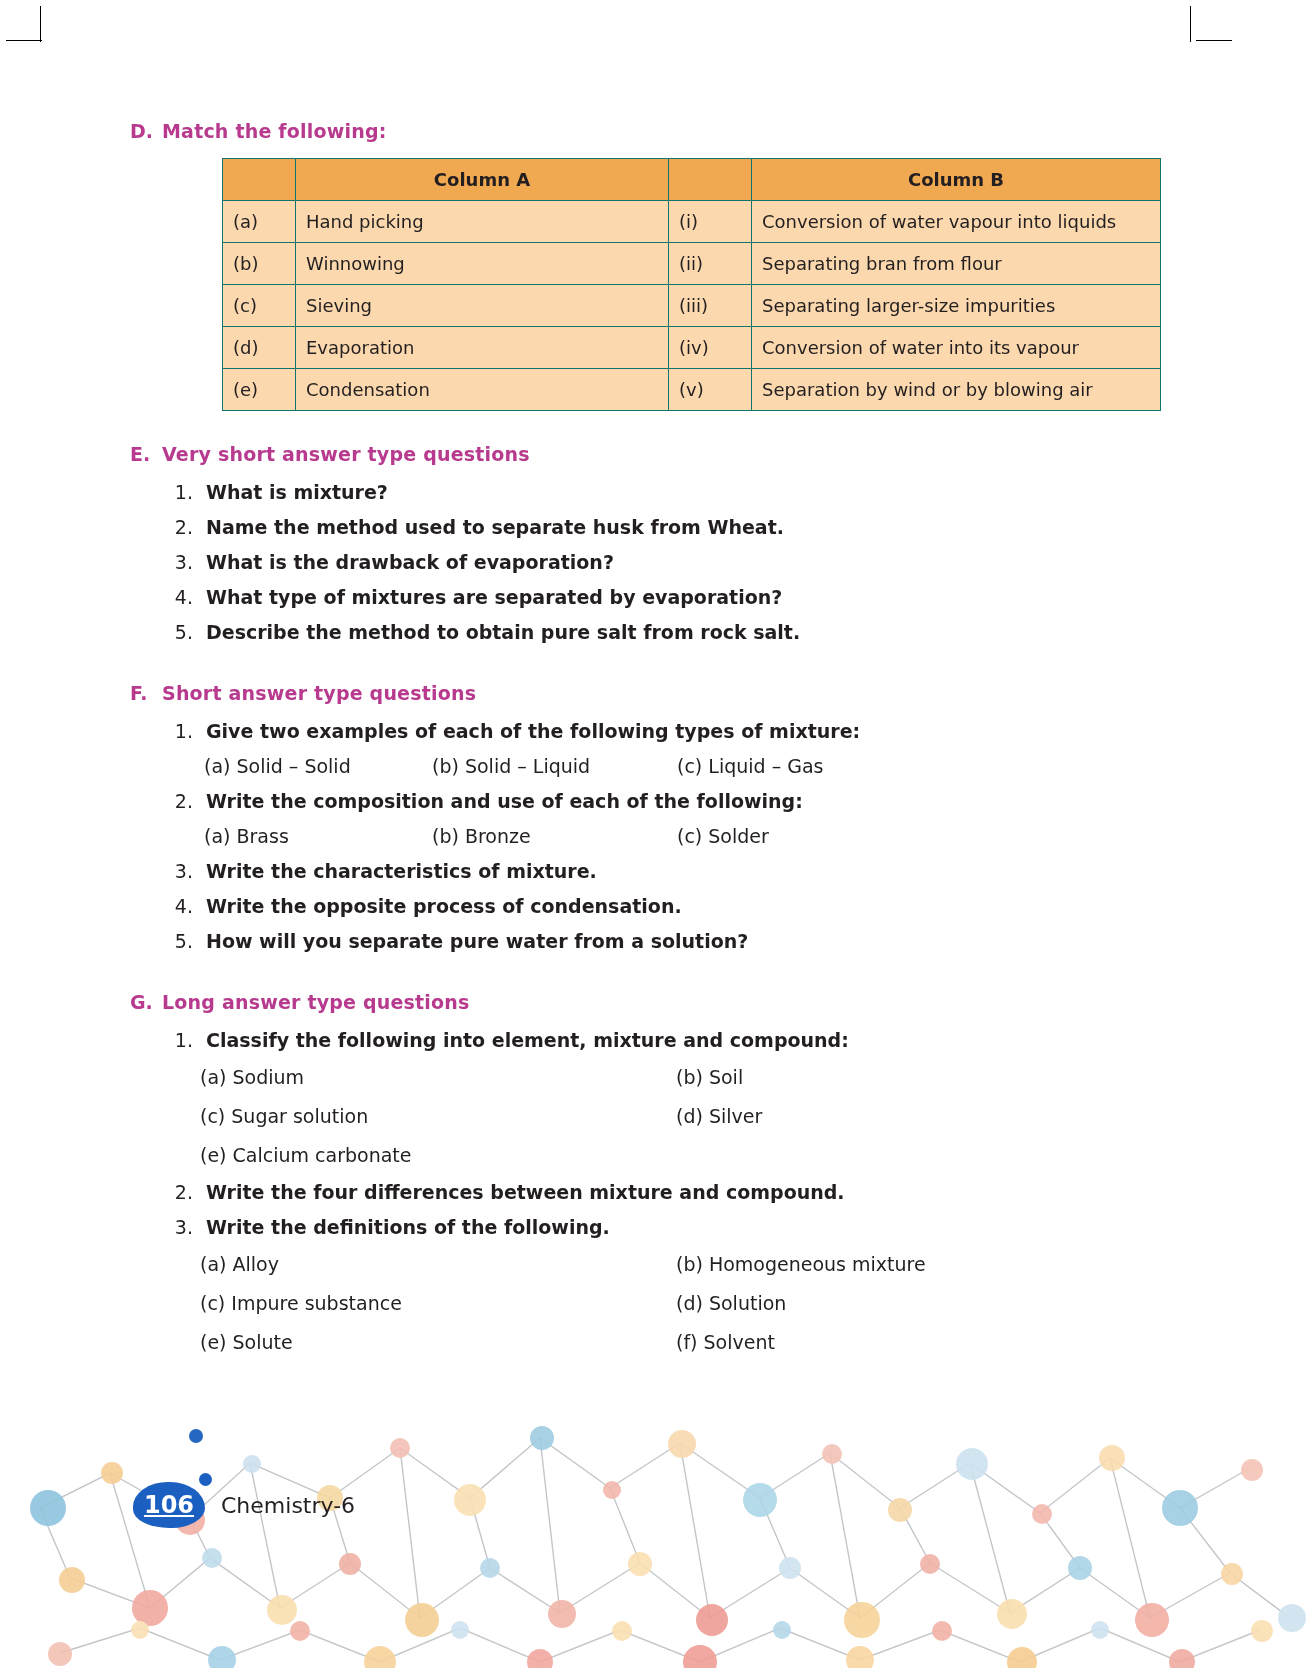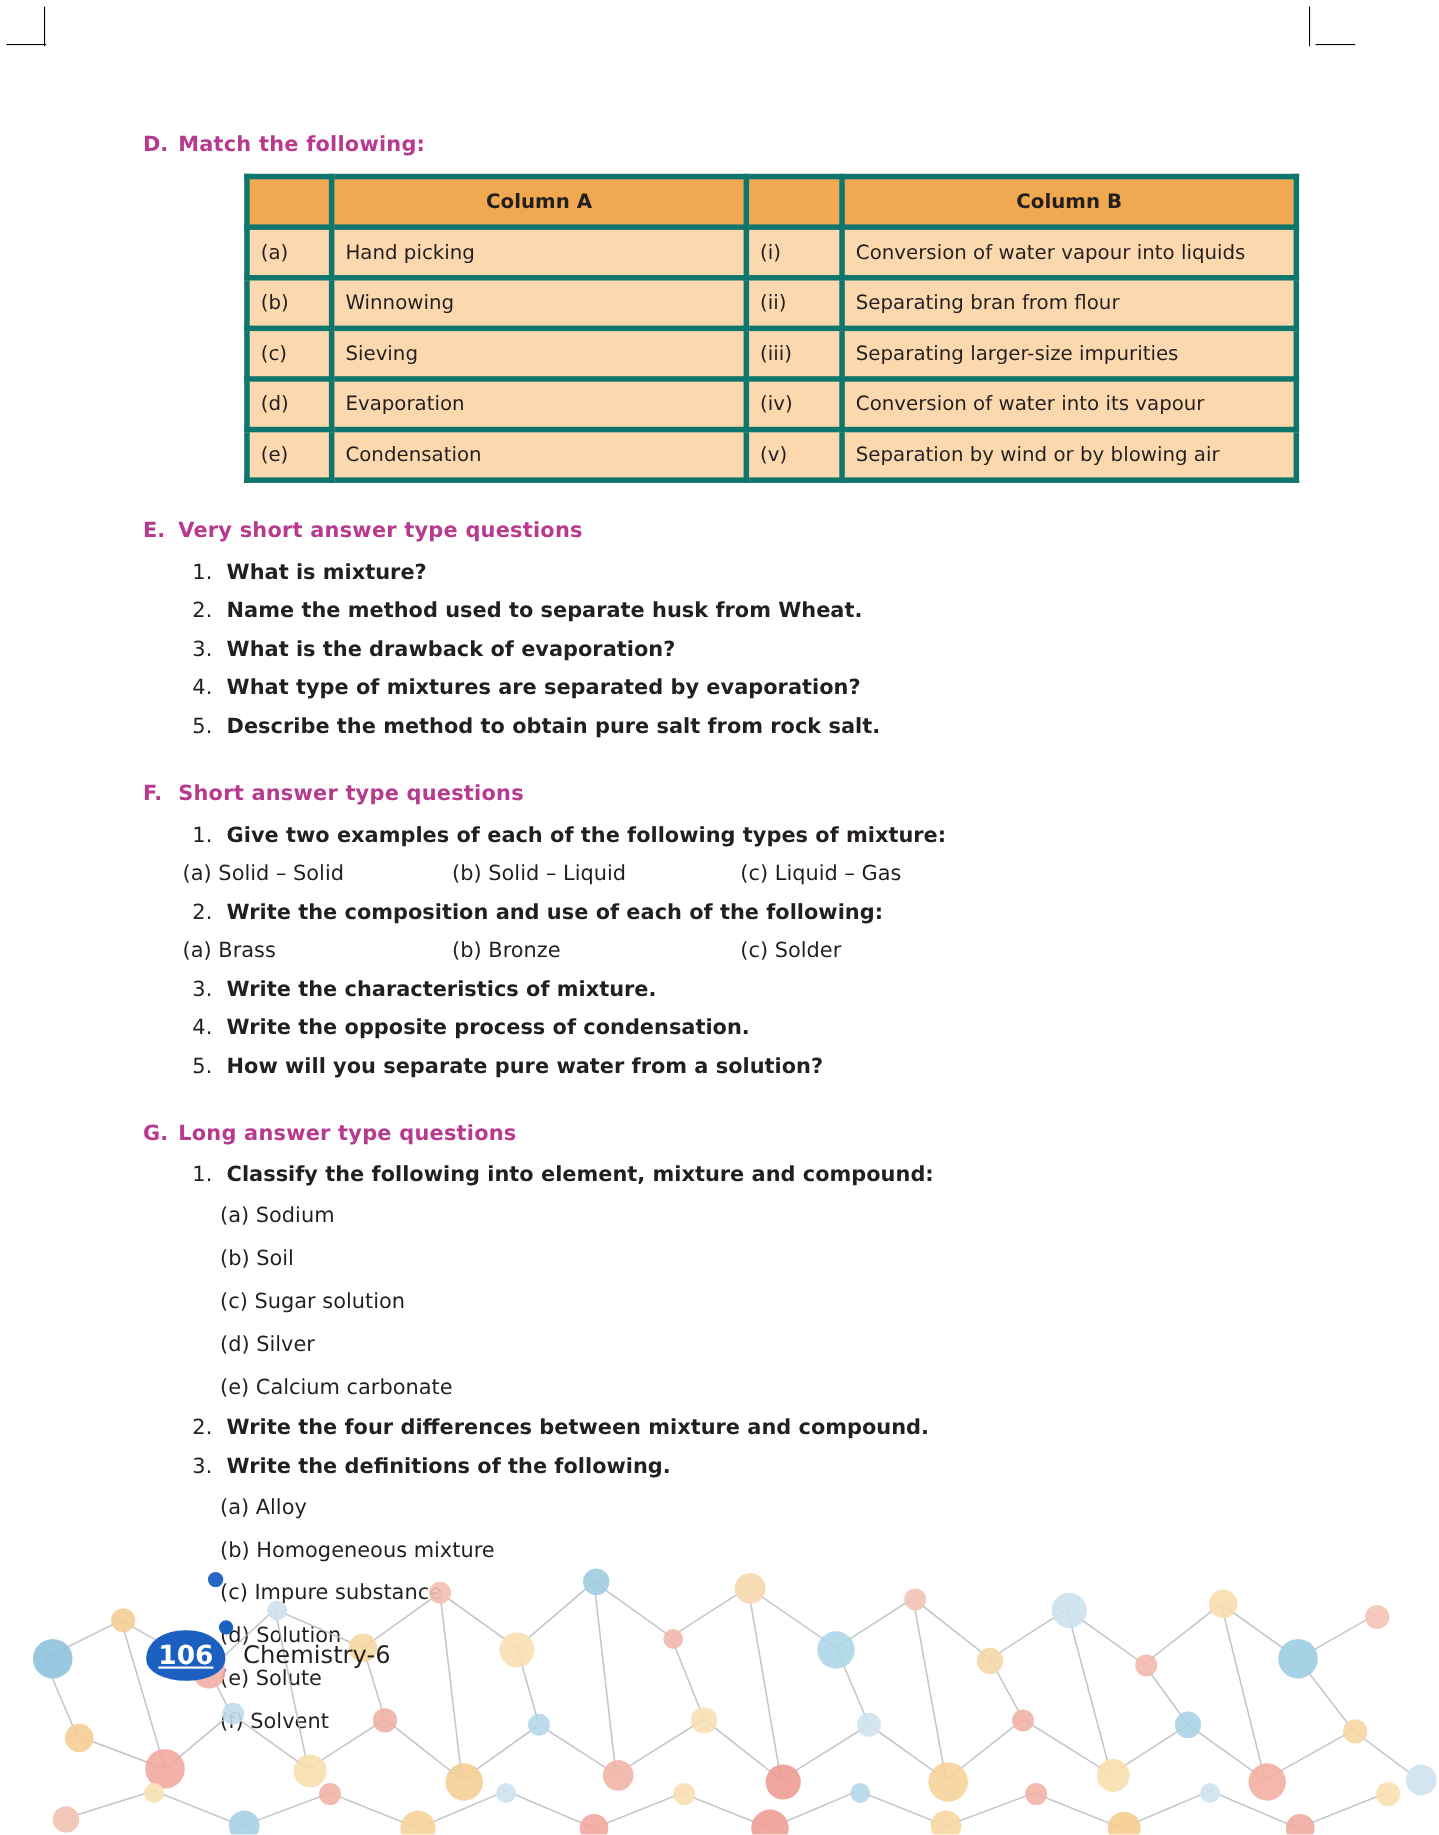--- a/index.html
+++ b/index.html
@@ -63,21 +63,21 @@
     margin-top: 16px;
     margin-left: 92px;
     width: 820px;
   }
   table.match {
     border-collapse: collapse;
     width: 820px;
     table-layout: fixed;
   }
   table.match td, table.match th {
-    border: 5px solid #0f766e;
+    border: 1px solid #0f766e;
     padding: 7px 10px;
     font-size: 18px;
     color: #231f20;
     font-weight: normal;
     background: #fbd8ae;
     height: 27px;
   }
   table.match thead th {
     background: #f1a951;
     font-weight: bold;
@@ -110,33 +110,31 @@
     box-sizing: border-box;
   }
   .qbody { flex: 1 1 auto; font-weight: bold; }
   .indent-list { margin-left: 38px; }
 
   
   .subrow {
     display: flex;
     font-size: 19px;
     line-height: 35px;
-    margin-left: 36px;
-    gap: 17px;
+    margin-left: 74px;
   }
   .subrow .c1 { width: 228px; flex: none; }
   .subrow .c2 { width: 245px; flex: none; }
   .subrow .c3 { flex: 1 1 auto; }
 
   .subrow-wide {
     display: flex;
     font-size: 19px;
     line-height: 39px;
     margin-left: 70px;
-    flex-direction: column;
   }
   .subrow-wide .c1 { width: 476px; flex: none; }
   .subrow-wide .c2 { flex: 1 1 auto; }
 
   
   .footer-band {
     position: absolute;
     left: 0;
     bottom: 0;
     width: 1308px;

